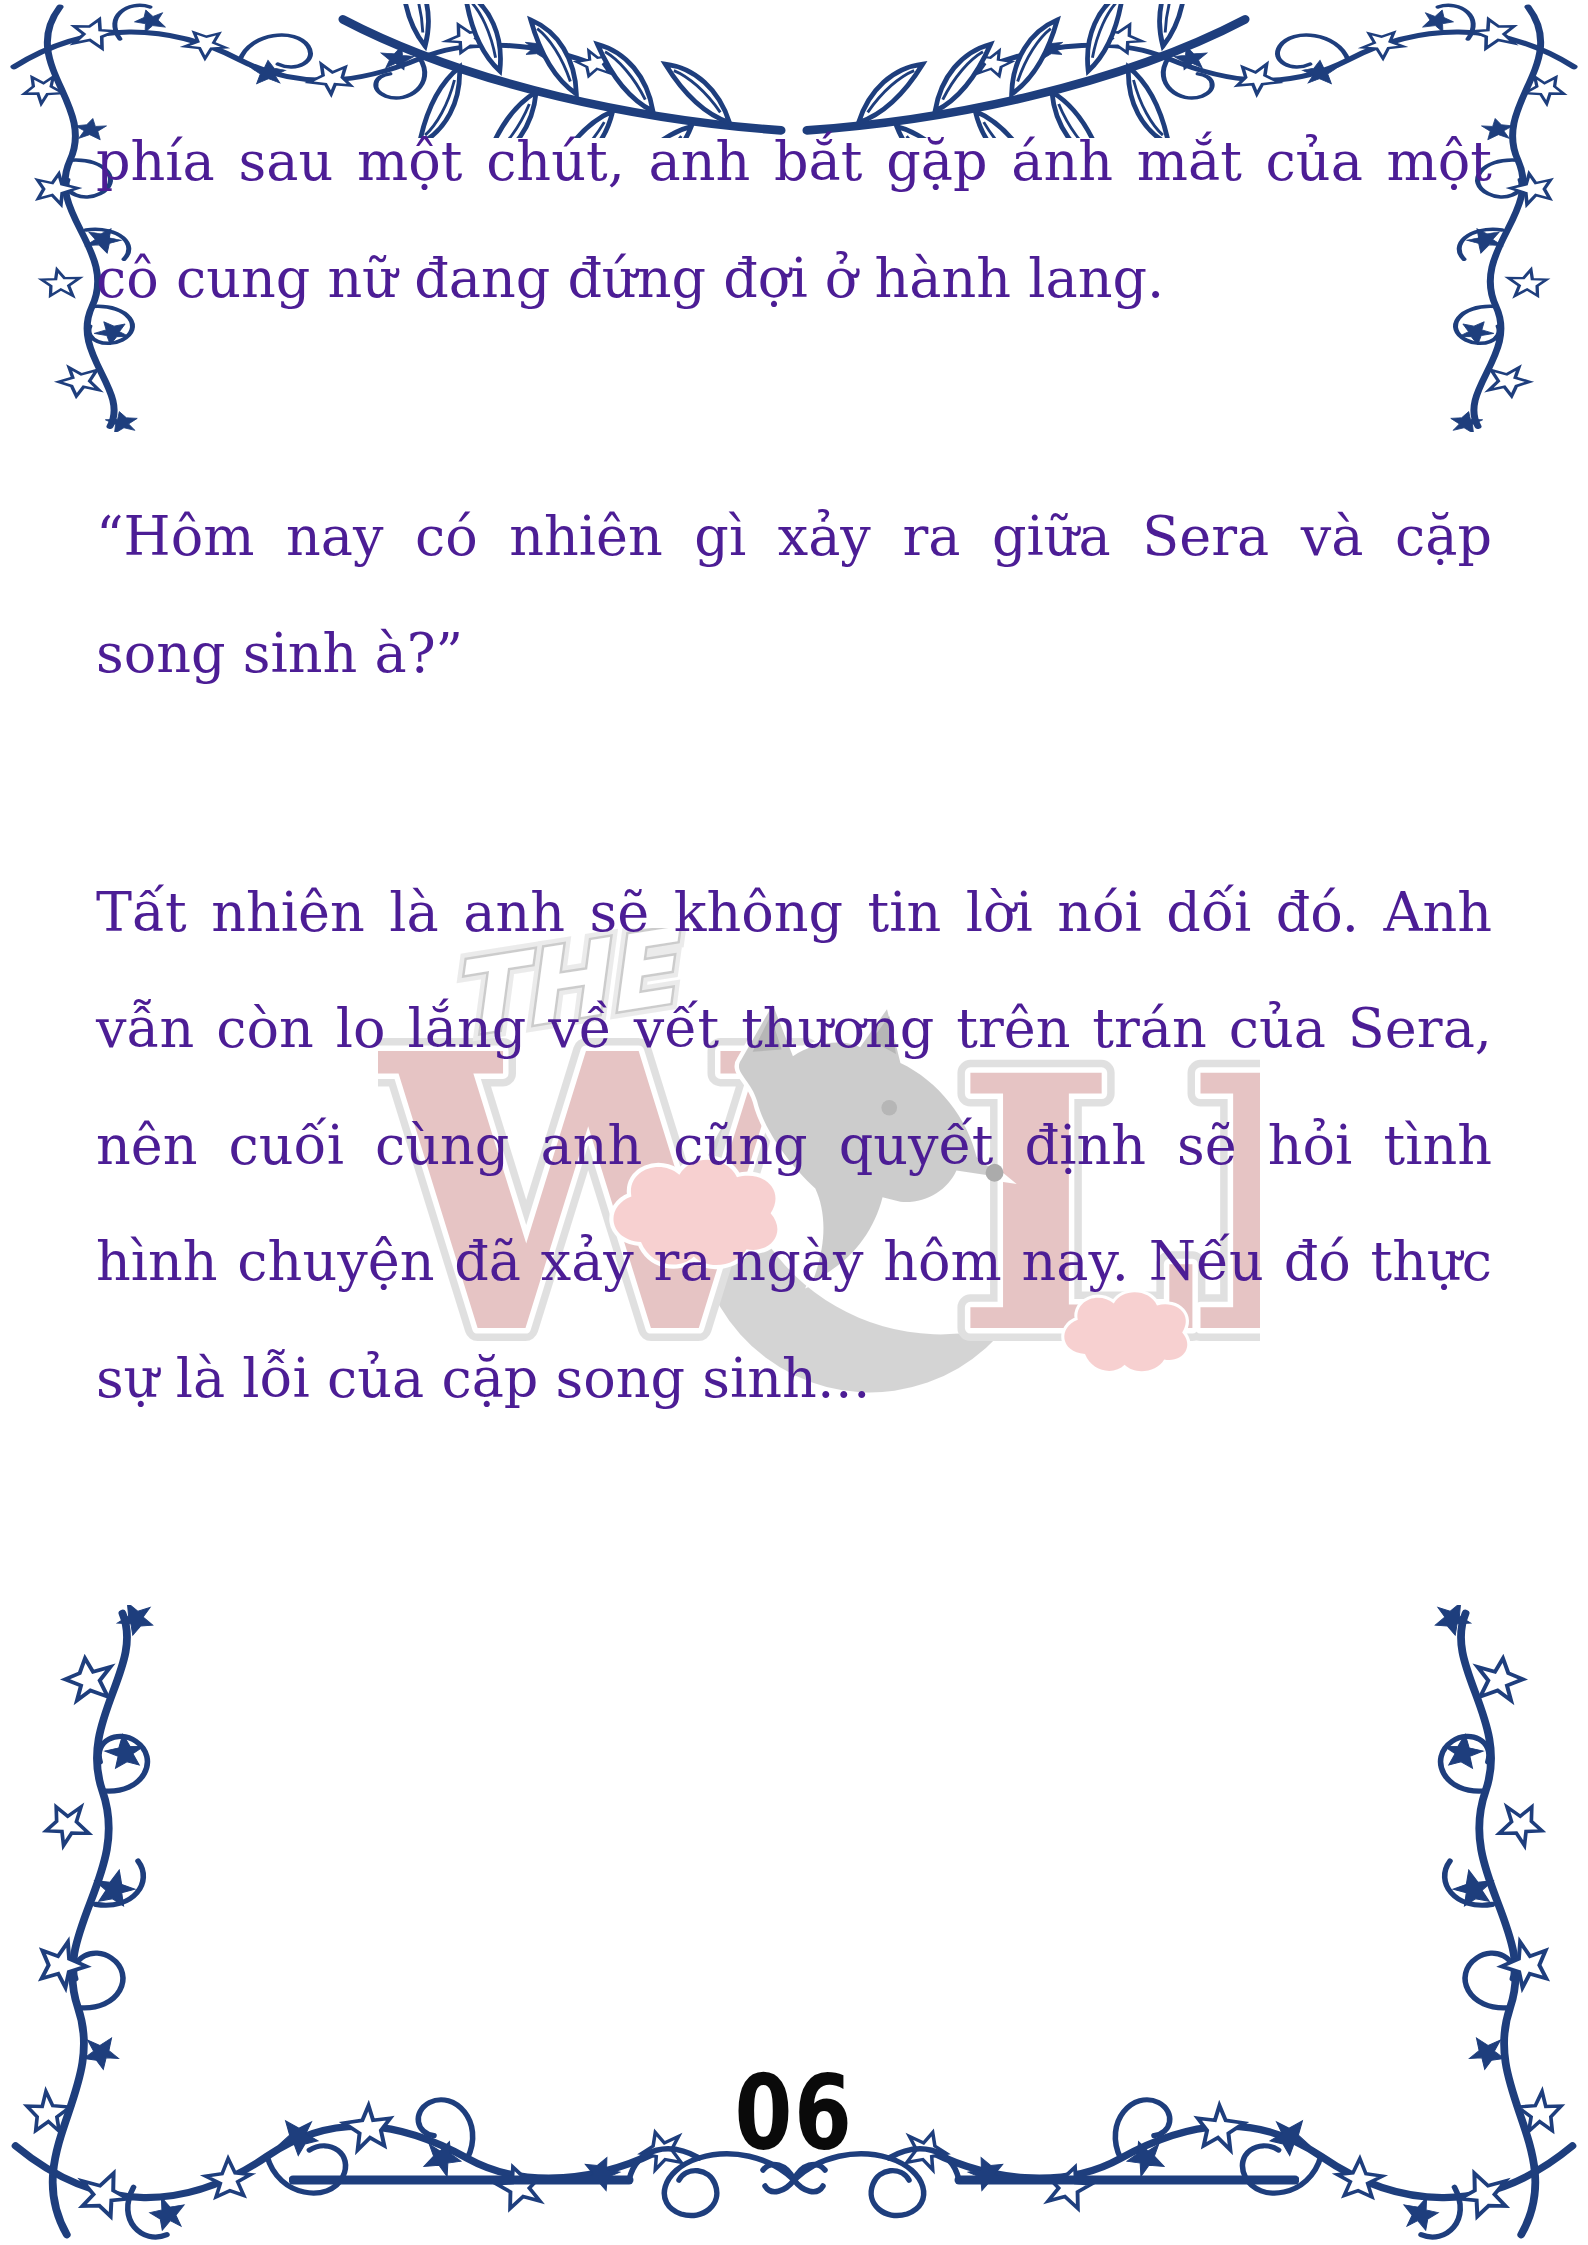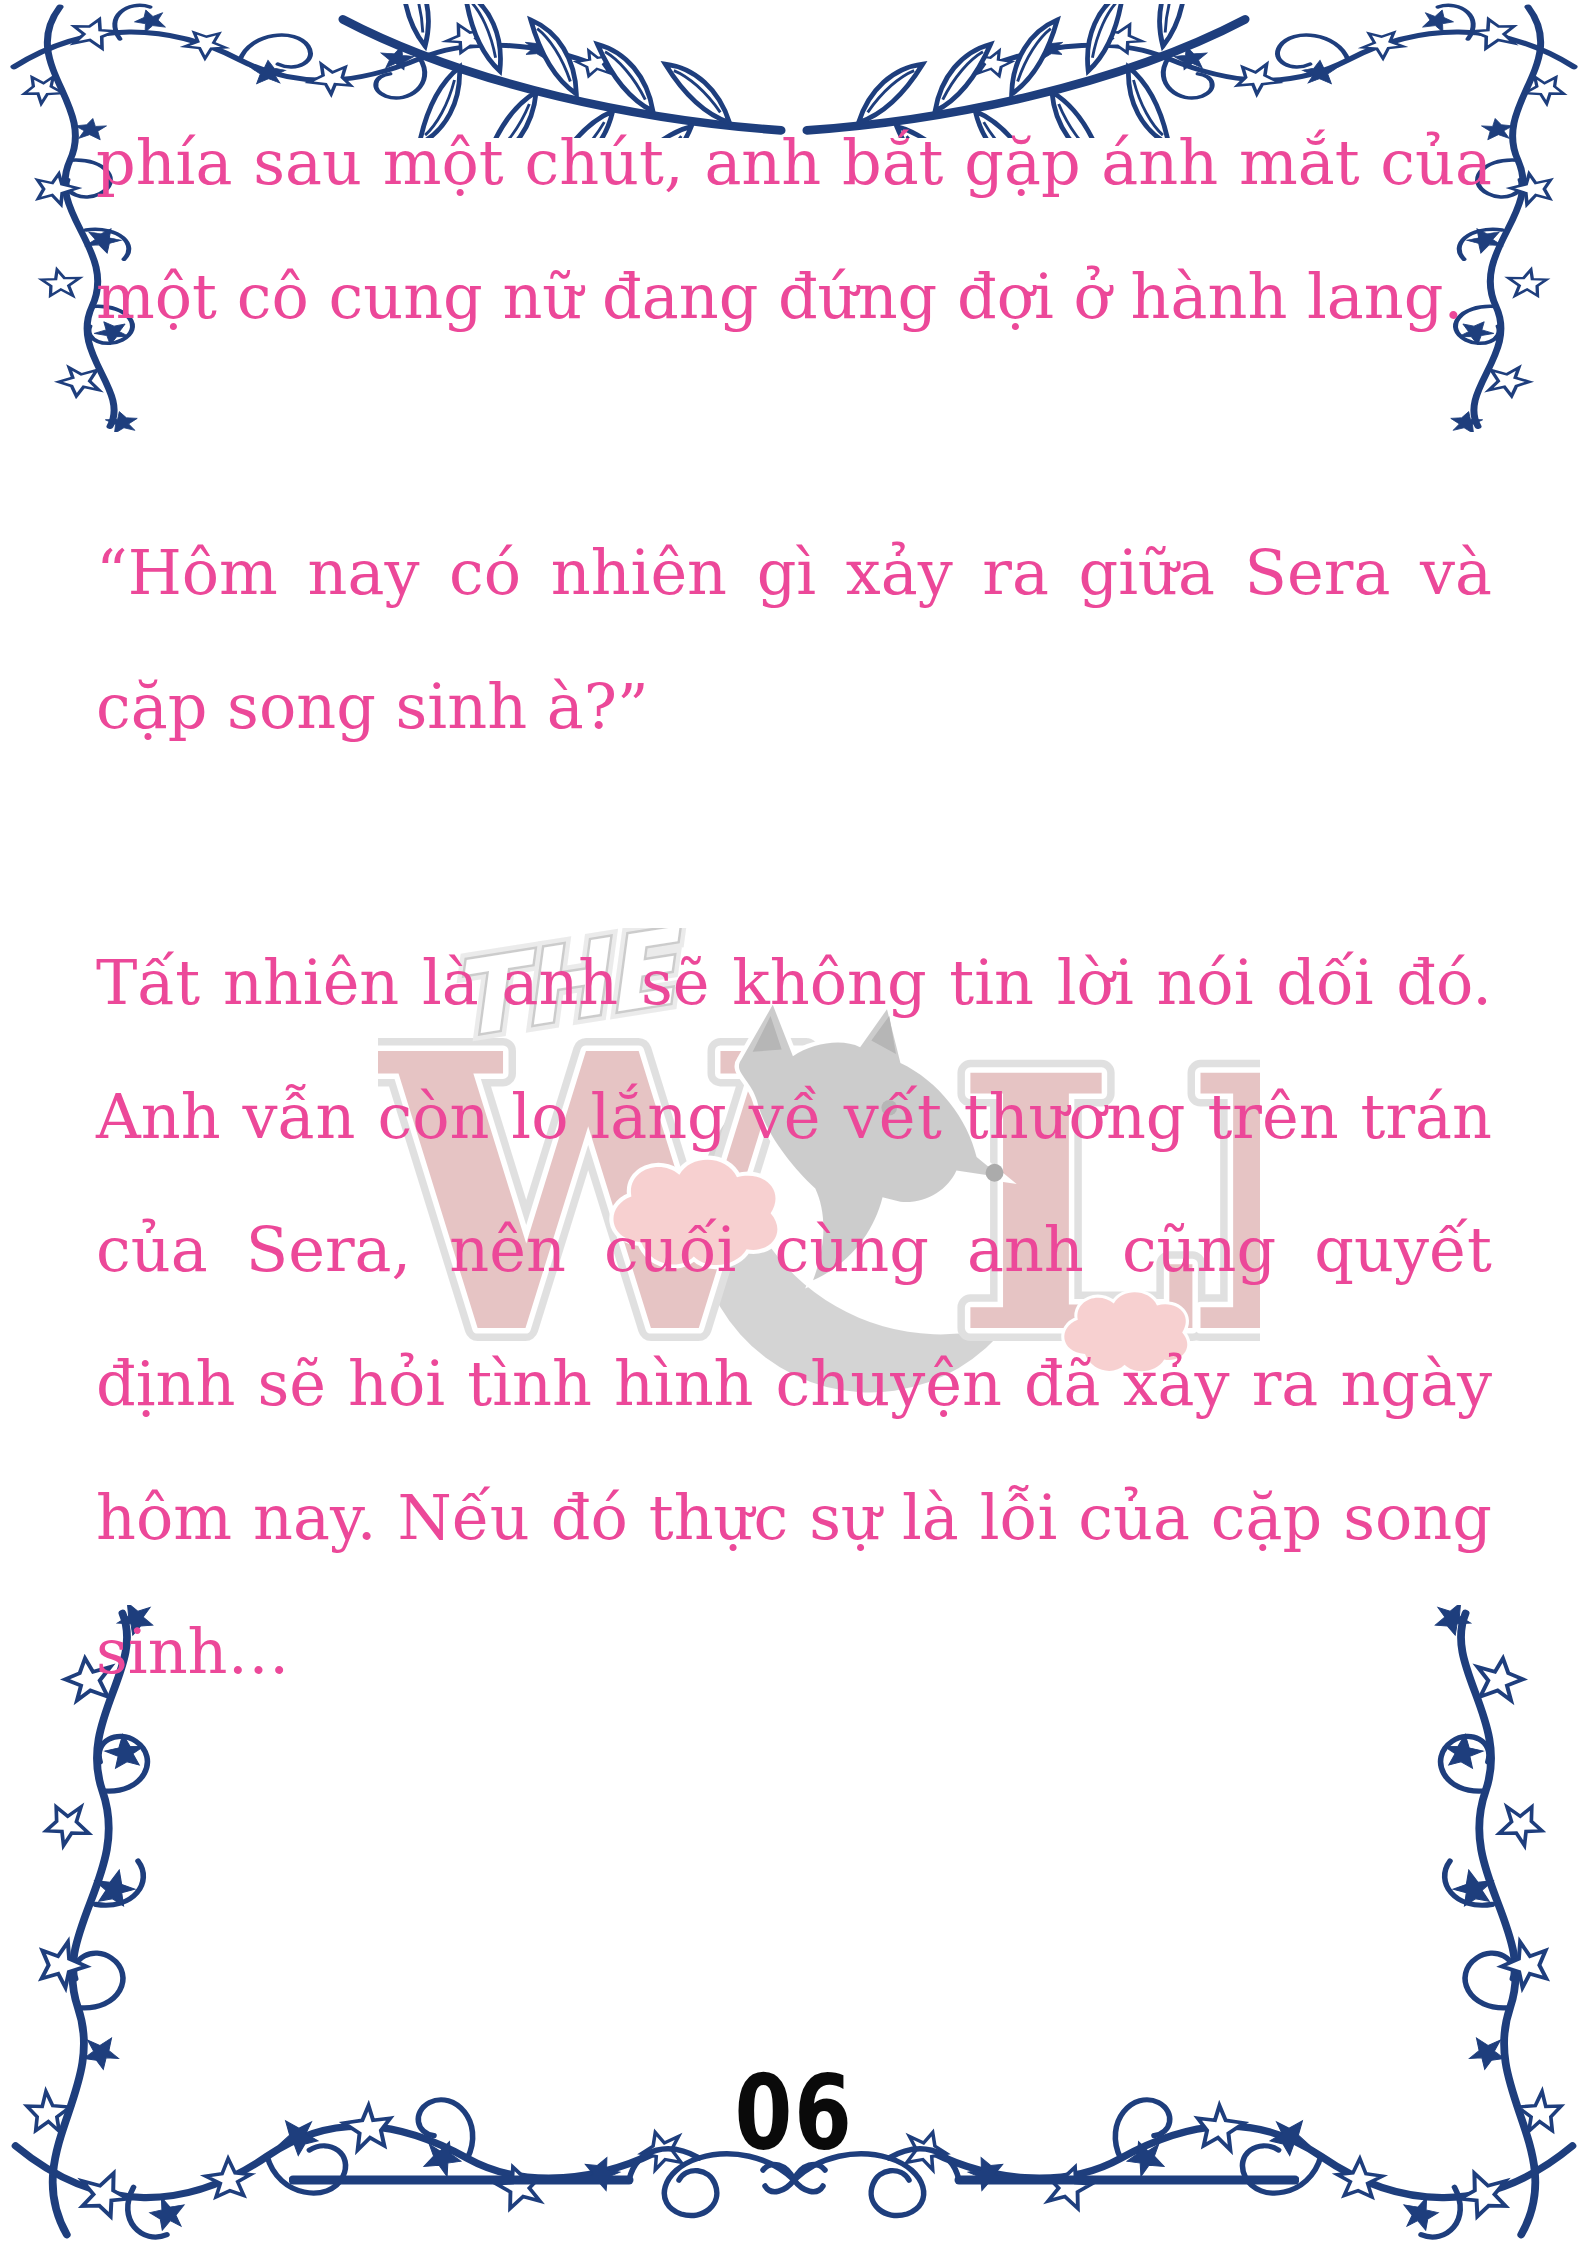--- a/index.html
+++ b/index.html
@@ -28,22 +28,22 @@
   .wm{position:absolute;left:378px;top:928px;width:882px;height:470px;opacity:.5;pointer-events:none;}
   .wm .glow{fill:none;stroke:#c3c3c3;stroke-width:26px;stroke-linejoin:round;}
   .wm .lett{fill:#cf8a8a;stroke:#ffffff;stroke-width:11px;paint-order:stroke;stroke-linejoin:round;
             font-family:"DejaVu Serif",serif;font-weight:bold;}
   .wm .the{font-family:"DejaVu Sans",sans-serif;font-weight:bold;font-style:italic;
            fill:#ffffff;stroke:#9a9a9a;stroke-width:5px;paint-order:stroke;}
   .wm .theglow{font-family:"DejaVu Sans",sans-serif;font-weight:bold;font-style:italic;
            fill:none;stroke:#d8d8d8;stroke-width:14px;}
   
   .bodytext{
-    position:absolute;left:96px;right:96px;top:96px;
-    color:#ec4899;font-size:62px;line-height:2.16;
+    position:absolute;left:96px;right:96px;top:104px;
+    color:#4c1d95;font-size:54px;line-height:2.16;
     text-align:justify;text-align-last:left;
     z-index:2;
   }
   .bodytext p{margin:0 0 142px 0;}
   
   .pagenum{
     position:absolute;left:0;right:0;top:2052px;
     text-align:center;z-index:2;
     font-family:"DejaVu Sans",sans-serif;font-weight:800;
     font-size:104px;color:#0a0a0a;letter-spacing:2px;

